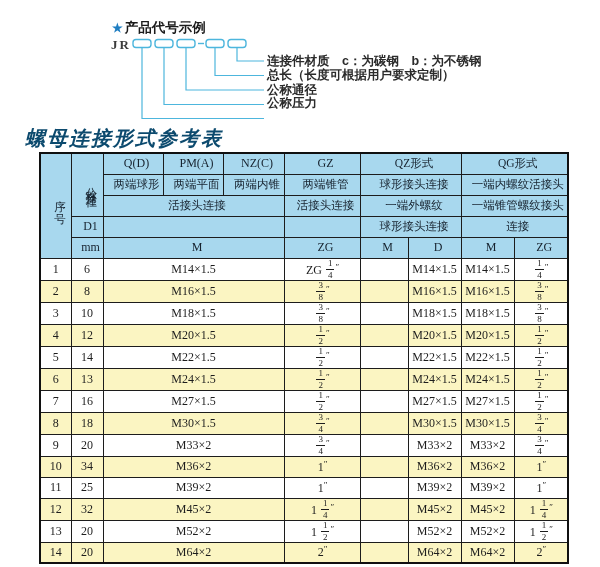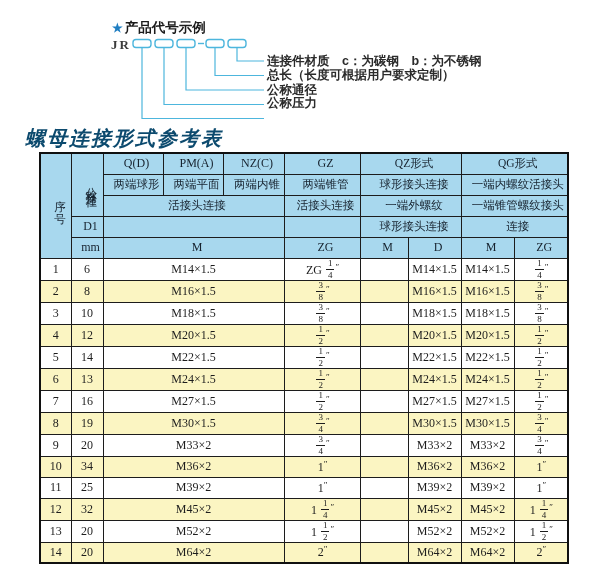--- a/index.html
+++ b/index.html
@@ -204,21 +204,21 @@
             <td>16</td>
             <td colspan="3">M27×1.5</td>
             <td><span class="frac"><span class="fn">1</span><span class="fd">2</span></span><span class="inch">″</span></td>
             <td></td>
             <td>M27×1.5</td>
             <td>M27×1.5</td>
             <td><span class="frac"><span class="fn">1</span><span class="fd">2</span></span><span class="inch">″</span></td>
           </tr>
           <tr class="even">
             <td>8</td>
-            <td>19</td>
+            <td>18</td>
             <td colspan="3">M30×1.5</td>
             <td><span class="frac"><span class="fn">3</span><span class="fd">4</span></span><span class="inch">″</span></td>
             <td></td>
             <td>M30×1.5</td>
             <td>M30×1.5</td>
             <td><span class="frac"><span class="fn">3</span><span class="fd">4</span></span><span class="inch">″</span></td>
           </tr>
           <tr class="odd">
             <td>9</td>
             <td>20</td>

